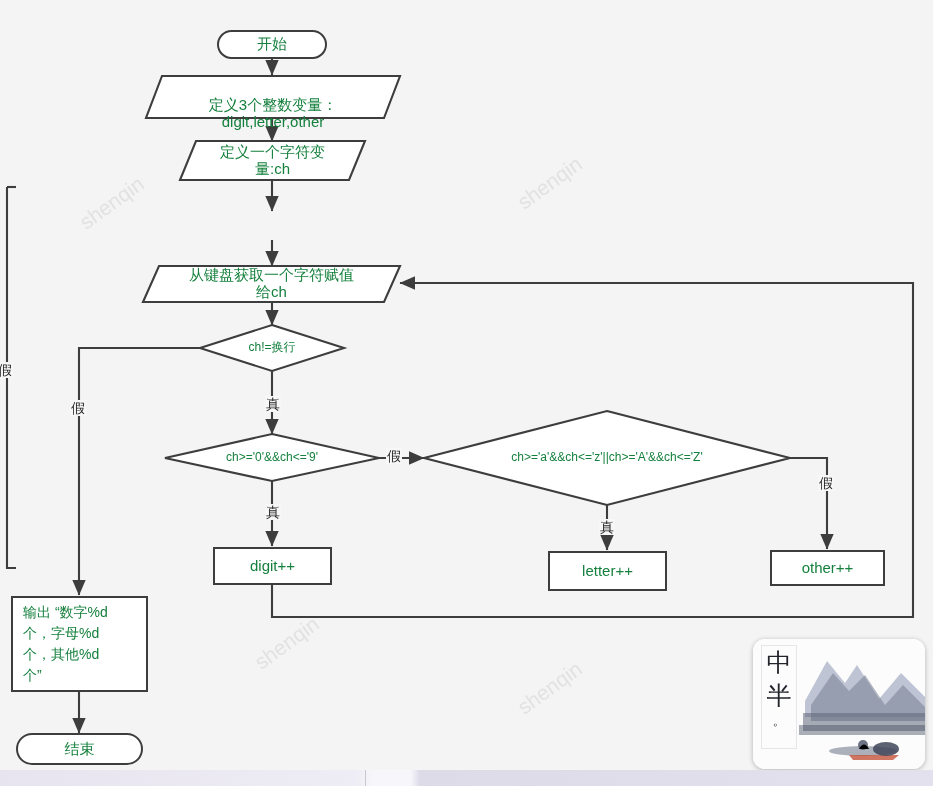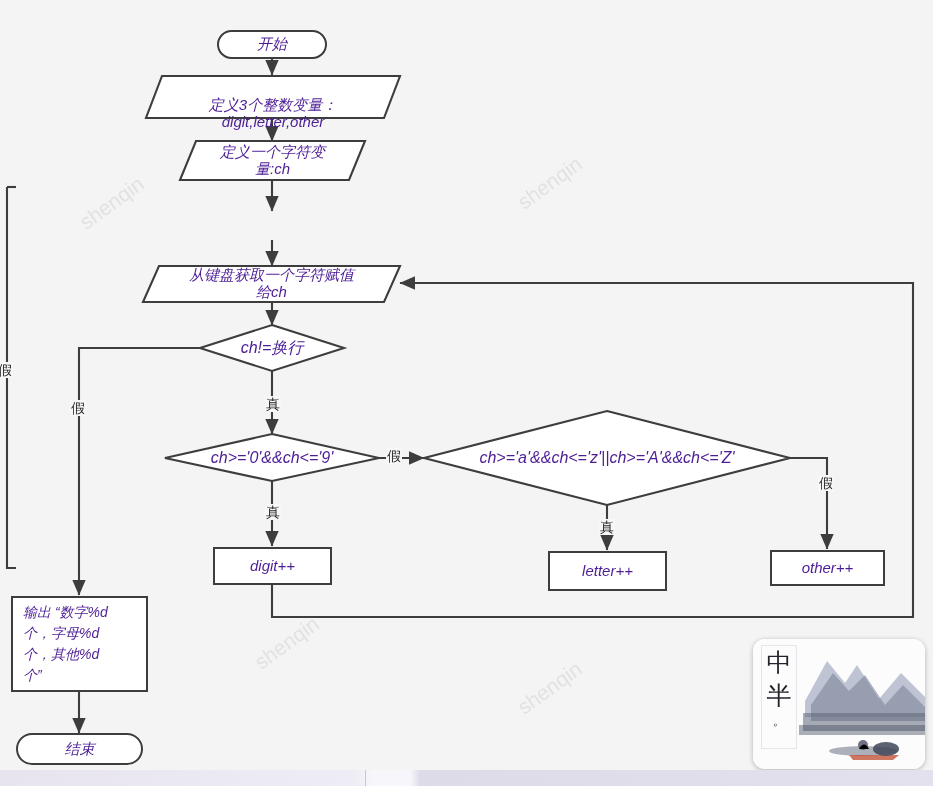--- a/index.html
+++ b/index.html
@@ -11,28 +11,28 @@
   #canvas{position:absolute;left:0;top:0;width:933px;height:786px;}
   #svg-layer{position:absolute;left:0;top:0;width:933px;height:786px;}
   .wm{
     position:absolute;color:#e2e2e2;font-size:21px;
     transform:rotate(-36deg);transform-origin:left top;
     white-space:nowrap;pointer-events:none;user-select:none;
     font-family:"Liberation Sans",sans-serif;
   }
   .node{position:absolute;box-sizing:border-box;background:#fff;border:2px solid #3d3d3d;
         display:flex;align-items:center;justify-content:center;text-align:center;
-        color:#4c1d95;line-height:1.12;font-style:italic;}
+        color:#15803d;line-height:1.12;}
   .terminal{border-radius:16px;font-size:15px;}
   .process{font-size:15px;}
   .io{background:transparent;border:none;}
   .io .iolabel{position:relative;z-index:2;width:100%;padding:0 18px;box-sizing:border-box;
                 font-size:15px;text-align:center;}
   .diamond{background:transparent;border:none;}
-  .diamond .dlabel{position:relative;z-index:2;font-size:16px;white-space:nowrap;}
+  .diamond .dlabel{position:relative;z-index:2;font-size:12px;white-space:nowrap;}
   .multiline{white-space:pre-line;}
   .edge-label{position:absolute;background:#f7f7f7;color:#1f1f1f;font-size:14px;
               padding:0 1px;line-height:1.15;white-space:nowrap;}
   .outbox{font-size:14px;text-align:left;padding:24px 10px;line-height:1.5;
           align-items:center;justify-content:flex-start;white-space:pre-line;}
   .avatar{position:absolute;border-radius:12px;overflow:hidden;
           background:#fdfdfd;box-shadow:0 1px 5px rgba(0,0,0,.28);}
   .avatar .art{position:absolute;left:0;top:0;width:100%;height:100%;}
   .avatar .calli{position:absolute;left:8px;top:6px;width:36px;height:104px;
                  border:1px solid #e6e6ea;box-sizing:border-box;

